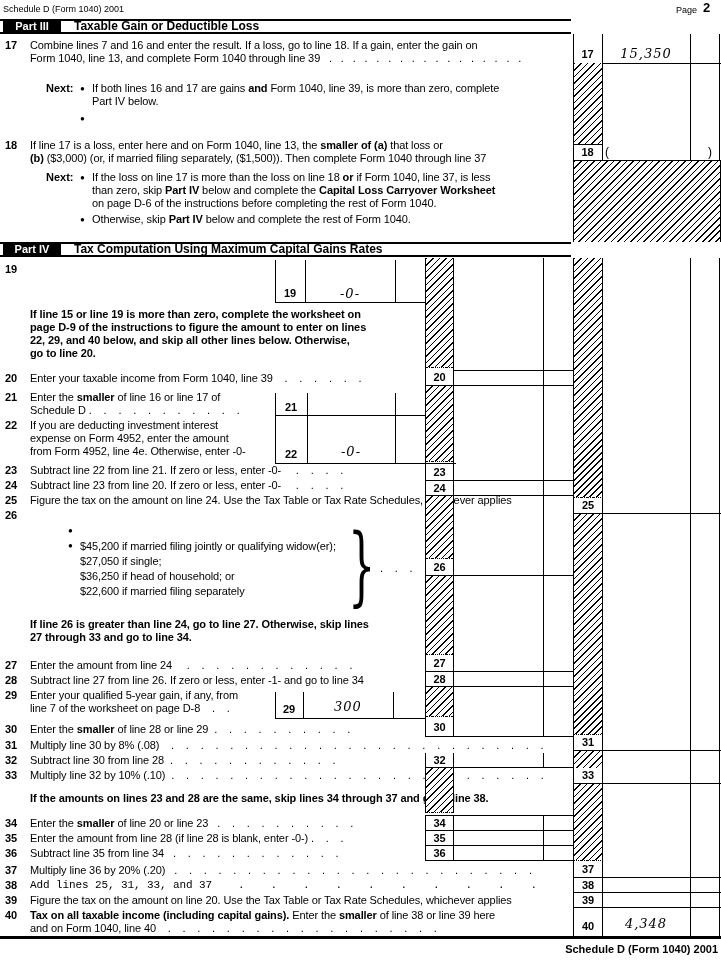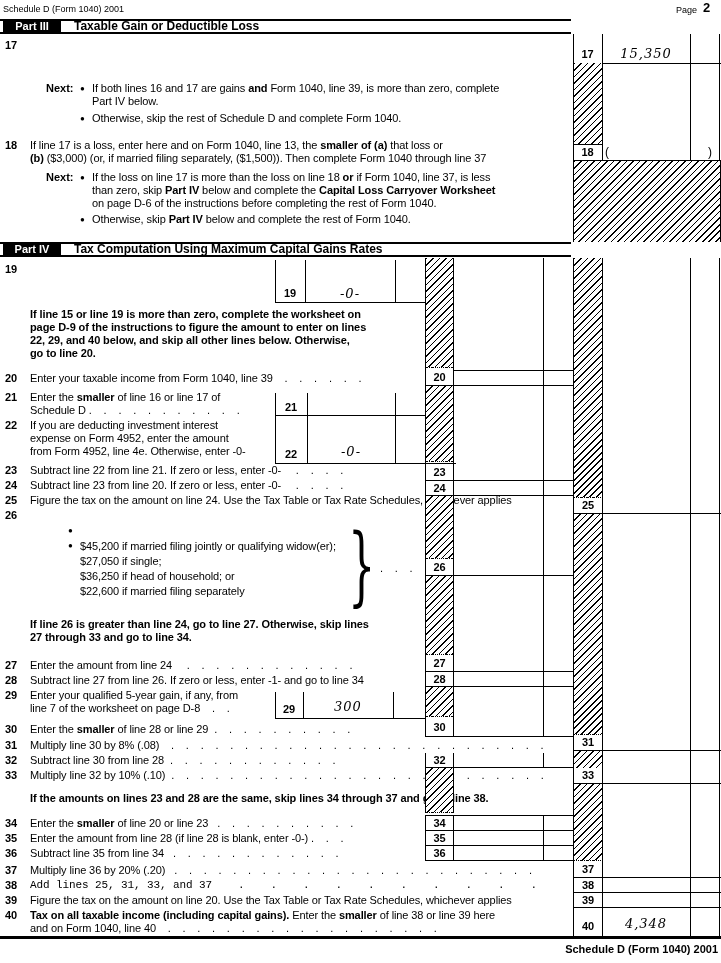--- a/index.html
+++ b/index.html
@@ -32,26 +32,26 @@
   <div class="hdr-small" style="left:3px;top:4px;">Schedule D (Form 1040) 2001</div>
   <div class="hdr-small" style="left:676px;top:5px;">Page</div>
   <div class="num" style="left:703px;top:1px;font-size:13px;">2</div>
 
   <div class="pbar" style="top:19px;">
     <div class="ptab">Part III</div>
     <div class="ptitle">Taxable Gain or Deductible Loss</div>
   </div>
 
   <div class="num" style="left:5px;top:39px;">17</div>
+  <div class="t" style="left:30px;top:39px;width:537px;">Combine lines 7 and 16 and enter the result. If a loss, go to line 18. If a gain, enter the gain on<br>Form 1040, line 13, and complete Form 1040 through line 39   .   .   .   .   .   .   .   .   .   .   .   .   .   .   .   .   .</div>
 
   <div class="num" style="left:46px;top:82px;">Next:</div>
   <div class="t" style="left:80px;top:82px;width:8px;font-size:8px;">●</div>
   <div class="t" style="left:92px;top:82px;width:470px;">If both lines 16 and 17 are gains <b>and</b> Form 1040, line 39, is more than zero, complete<br>Part IV below.</div>
   <div class="t" style="left:80px;top:112px;width:8px;font-size:8px;">●</div>
-  <div class="t" style="left:92px;top:112px;width:470px;">Otherwise, skip the rest of Schedule D and complete Form 1040.</div>
 
   <div class="num" style="left:5px;top:139px;">18</div>
   <div class="t" style="left:30px;top:139px;width:537px;">If line 17 is a loss, enter here and on Form 1040, line 13, the <b>smaller of (a)</b> that loss or<br><b>(b)</b> ($3,000) (or, if married filing separately, ($1,500)). Then complete Form 1040 through line 37</div>
 
   <div class="num" style="left:46px;top:171px;">Next:</div>
   <div class="t" style="left:80px;top:171px;width:8px;font-size:8px;">●</div>
   <div class="t" style="left:92px;top:171px;width:470px;">If the loss on line 17 is more than the loss on line 18 <b>or</b> if Form 1040, line 37, is less<br>than zero, skip <b>Part IV</b> below and complete the <b>Capital Loss Carryover Worksheet</b><br>on page D-6 of the instructions before completing the rest of Form 1040.</div>
   <div class="t" style="left:80px;top:213px;width:8px;font-size:8px;">●</div>
   <div class="t" style="left:92px;top:213px;width:470px;">Otherwise, skip <b>Part IV</b> below and complete the rest of Form 1040.</div>
 

